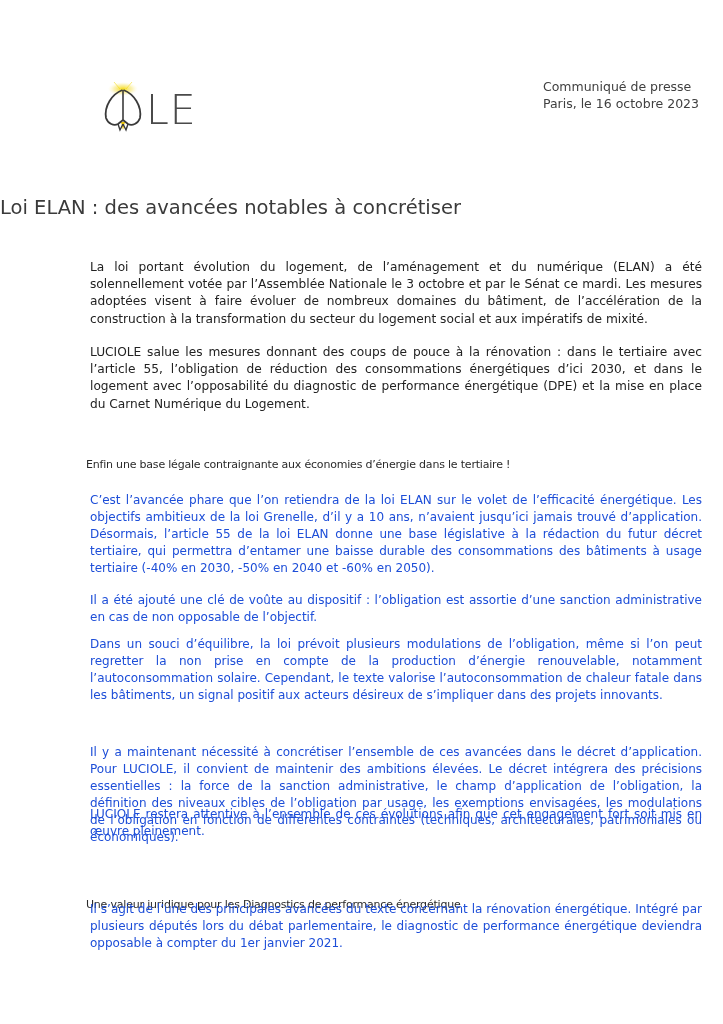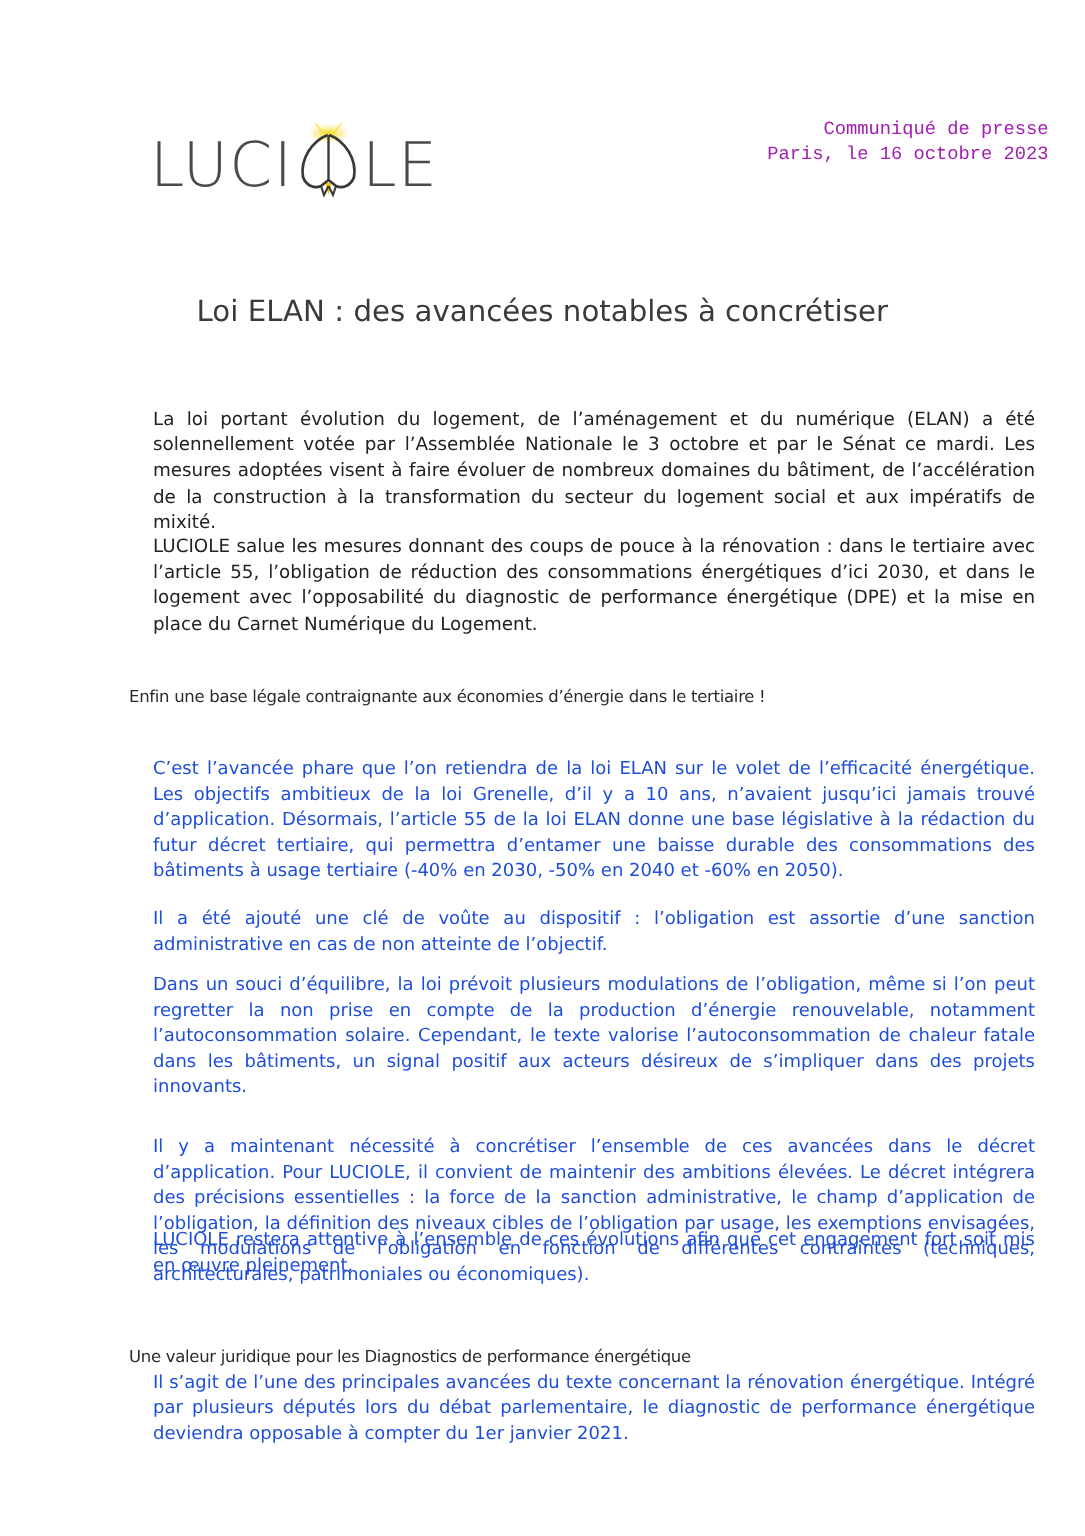--- a/index.html
+++ b/index.html
@@ -10,45 +10,44 @@
   .logo {
     position: absolute; left: 100px; top: 88px; height: 44px;
     display: flex; align-items: center;
   }
   .logo-text {
     font-family: "DejaVu Sans", sans-serif; font-weight: 200;
     font-size: 41px; letter-spacing: 1px; color: #4a4a4a; line-height: 1;
   }
   .logo-icon { width: 46px; height: 52px; margin: -8px 0 0 0; }
   .press-header {
-    position: absolute; right: 24px; top: 78px; text-align: right;
-    font-size: 12.5px; line-height: 17px; color: #a21caf; font-family: Liberation Mono, monospace;
+    position: absolute; right: 24px; top: 78px; text-align: left;
+    font-size: 12.5px; line-height: 17px; color: #404040;
   }
   .title {
-    position: absolute; left: 0; right: 0; top: 196px; text-align: center;
+    position: absolute; left: 0; right: 0; top: 196px; text-align: left;
     font-size: 19.5px; color: #3a3a3a; font-weight: normal; margin: 0;
   }
   .body {
     position: absolute; left: 86px; width: 620px;
   }
   p.para {
-    margin: 16px; font-size: 12.2px; line-height: 17.2px; text-align: justify;
+    margin: 4px; font-size: 12.2px; line-height: 17.2px; text-align: justify;
   }
   p.para.dark { color: #222; }
   p.para.light { color: #1d4ed8; font-size: 12px; line-height: 17px; }
   h2.section {
     margin: 0; font-size: 11px; font-weight: normal; color: #2a2a2a;
     letter-spacing: -0.2px;
   }
 </style>
 </head>
 <body>
 
 <div class="logo">
-  <span class="logo-text">LUCI</span>
   <svg class="logo-icon" viewBox="0 0 46 52">
     <defs>
       <radialGradient id="glow" cx="50%" cy="50%" r="50%">
         <stop offset="0%" stop-color="#f5d90a" stop-opacity="0.95"></stop>
         <stop offset="60%" stop-color="#f7e56a" stop-opacity="0.5"></stop>
         <stop offset="100%" stop-color="#fff8c8" stop-opacity="0"></stop>
       </radialGradient>
     </defs>
     <ellipse cx="23" cy="9" rx="15" ry="7" fill="url(#glow)"></ellipse>
     <line x1="14" y1="2" x2="20" y2="9" stroke="#f5d90a" stroke-width="0.8" opacity="0.7"></line>
@@ -77,21 +76,21 @@
   <p class="para dark">LUCIOLE salue les mesures donnant des coups de pouce à la rénovation : dans le tertiaire avec l’article 55, l’obligation de réduction des consommations énergétiques d’ici 2030, et dans le logement avec l’opposabilité du diagnostic de performance énergétique (DPE) et la mise en place du Carnet Numérique du Logement.</p>
 </div>
 
 <div class="body" style="top:458px;">
   <h2 class="section">Enfin une base légale contraignante aux économies d’énergie dans le tertiaire !</h2>
 </div>
 <div class="body" style="top:488px;">
   <p class="para light">C’est l’avancée phare que l’on retiendra de la loi ELAN sur le volet de l’efficacité énergétique. Les objectifs ambitieux de la loi Grenelle, d’il y a 10 ans, n’avaient jusqu’ici jamais trouvé d’application. Désormais, l’article 55 de la loi ELAN donne une base législative à la rédaction du futur décret tertiaire, qui permettra d’entamer une baisse durable des consommations des bâtiments à usage tertiaire (-40% en 2030, -50% en 2040 et -60% en 2050).</p>
 </div>
 <div class="body" style="top:588px;">
-  <p class="para light">Il a été ajouté une clé de voûte au dispositif : l’obligation est assortie d’une sanction administrative en cas de non atteinte de l’objectif.</p>
+  <p class="para light">Il a été ajouté une clé de voûte au dispositif : l’obligation est assortie d’une sanction administrative en cas de non opposable de l’objectif.</p>
 </div>
 <div class="body" style="top:632px;">
   <p class="para light">Dans un souci d’équilibre, la loi prévoit plusieurs modulations de l’obligation, même si l’on peut regretter la non prise en compte de la production d’énergie renouvelable, notamment l’autoconsommation solaire. Cependant, le texte valorise l’autoconsommation de chaleur fatale dans les bâtiments, un signal positif aux acteurs désireux de s’impliquer dans des projets innovants.</p>
 </div>
 <div class="body" style="top:740px;">
   <p class="para light">Il y a maintenant nécessité à concrétiser l’ensemble de ces avancées dans le décret d’application. Pour LUCIOLE, il convient de maintenir des ambitions élevées. Le décret intégrera des précisions essentielles : la force de la sanction administrative, le champ d’application de l’obligation, la définition des niveaux cibles de l’obligation par usage, les exemptions envisagées, les modulations de l’obligation en fonction de différentes contraintes (techniques, architecturales, patrimoniales ou économiques).</p>
 </div>
 <div class="body" style="top:802px;">
   <p class="para light">LUCIOLE restera attentive à l’ensemble de ces évolutions afin que cet engagement fort soit mis en œuvre pleinement.</p>
 </div>

